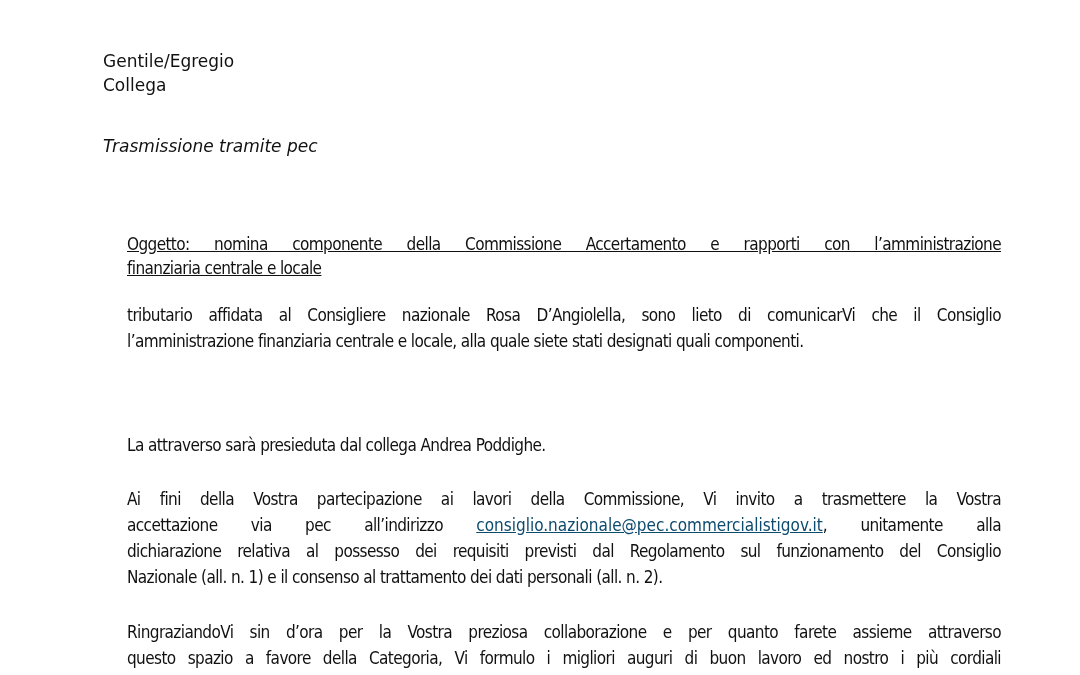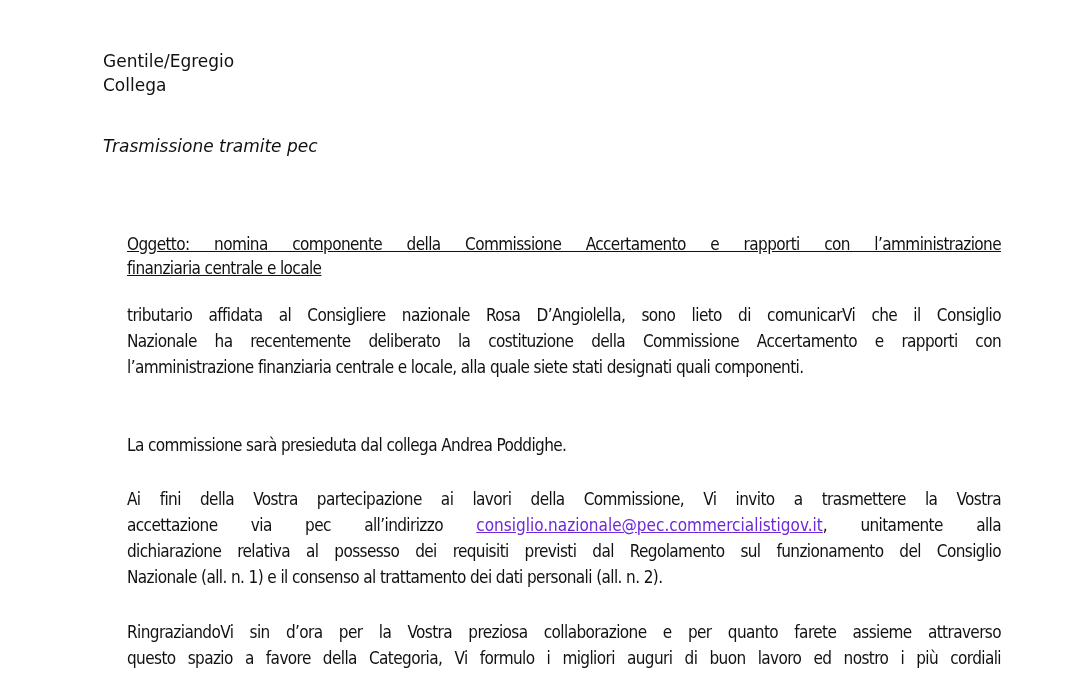--- a/index.html
+++ b/index.html
@@ -13,21 +13,21 @@
   .block { position: absolute; left: 103px; width: 874px; line-height: 23.5px; }
   .addr { top: 50px; }
   .pec { top: 135px; font-style: italic; }
   .subject { top: 233px; text-decoration: underline; text-align: justify; text-align-last: left; }
   .p1 { top: 302px; text-align: justify; line-height: 26px; }
   .p2 { top: 434px; }
   .p3 { top: 486px; text-align: justify; line-height: 26px; }
   .p4 { top: 619px; text-align: justify; line-height: 26px; }
   .justline { display: block; text-align: justify; text-align-last: justify; }
   .lastline { display: block; }
-  a { color: #6d28d9; text-decoration: underline; }
+  a { color: #0c4a6e; text-decoration: underline; }
   .narrow { font-stretch: condensed; letter-spacing: -0.6px; margin-left: 24px; }
 </style>
 </head>
 <body>
 
 <div class="page">
 
   <div class="block addr">
     <div>Gentile/Egregio</div>
     <div>Collega</div>
@@ -35,25 +35,24 @@
 
   <div class="block pec">Trasmissione tramite pec</div>
 
   <div class="block subject narrow">
     <span class="justline">Oggetto: nomina componente della Commissione Accertamento e rapporti con l’amministrazione</span>
     <span class="lastline">finanziaria centrale e locale</span>
   </div>
 
   <div class="block p1 narrow">
     <span class="justline">tributario affidata al Consigliere nazionale Rosa D’Angiolella, sono lieto di comunicarVi che il Consiglio</span>
-    <span class="justline">Nazionale ha recentemente deliberato la costituzione della Commissione Accertamento e rapporti con</span>
     <span class="lastline">l’amministrazione finanziaria centrale e locale, alla quale siete stati designati quali componenti.</span>
   </div>
 
-  <div class="block p2 narrow">La commissione sarà presieduta dal collega Andrea Poddighe.</div>
+  <div class="block p2 narrow">La attraverso sarà presieduta dal collega Andrea Poddighe.</div>
 
   <div class="block p3 narrow">
     <span class="justline">Ai fini della Vostra partecipazione ai lavori della Commissione, Vi invito a trasmettere la Vostra</span>
     <span class="justline"><span>accettazione via pec all’indirizzo</span> <a href="#" style="letter-spacing:0;">consiglio.nazionale@pec.commercialistigov.it</a><span>, unitamente alla</span></span>
     <span class="justline">dichiarazione relativa al possesso dei requisiti previsti dal Regolamento sul funzionamento del Consiglio</span>
     <span class="lastline">Nazionale (all. n. 1) e il consenso al trattamento dei dati personali (all. n. 2).</span>
   </div>
 
   <div class="block p4 narrow">
     <span class="justline">RingraziandoVi sin d’ora per la Vostra preziosa collaborazione e per quanto farete assieme attraverso</span>

